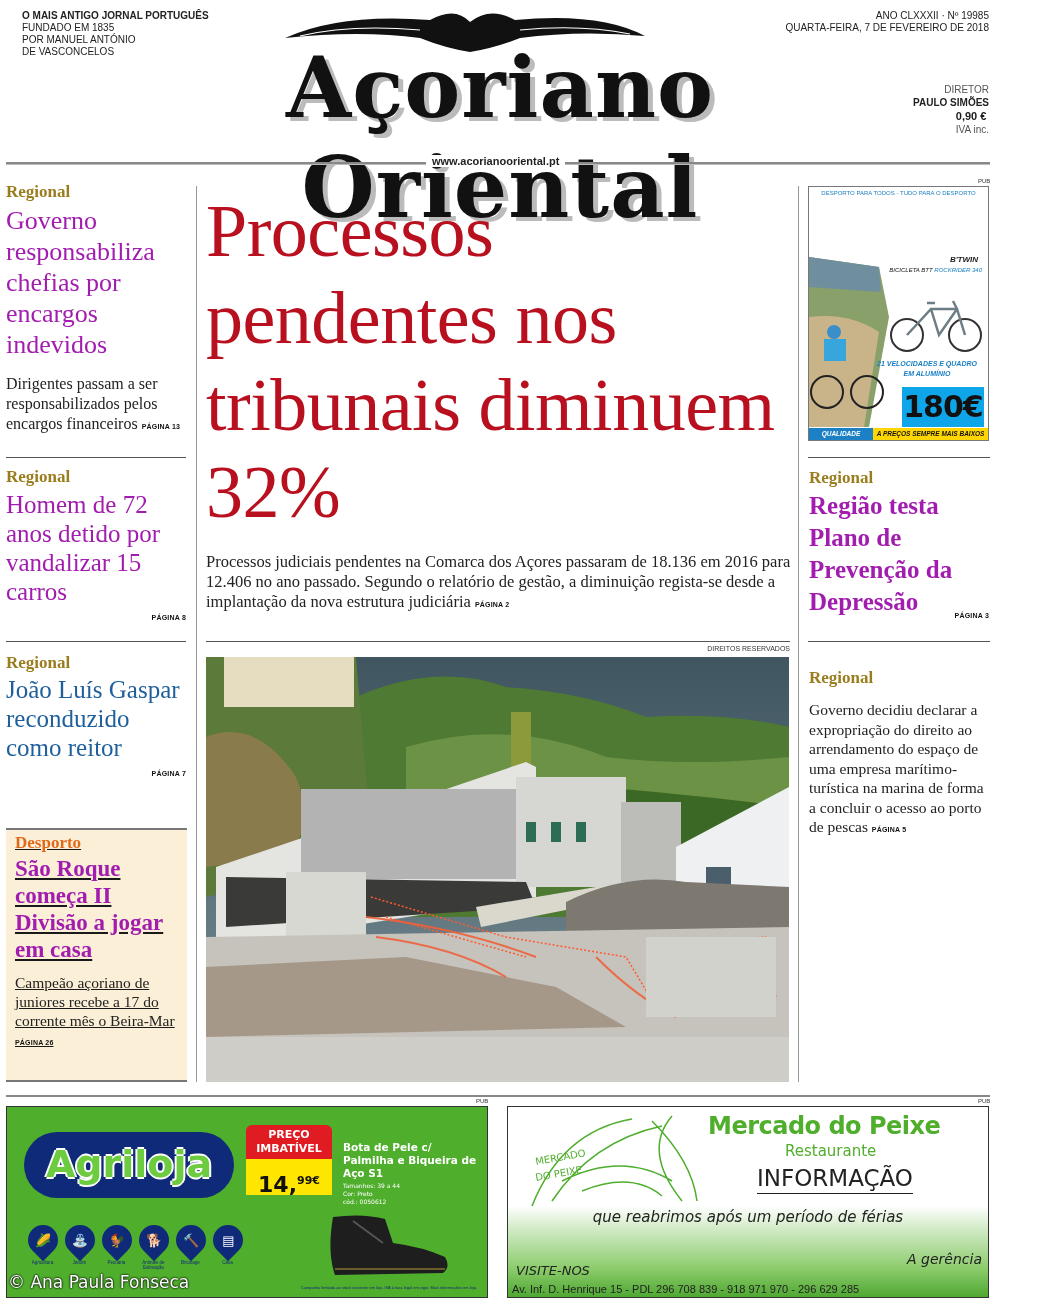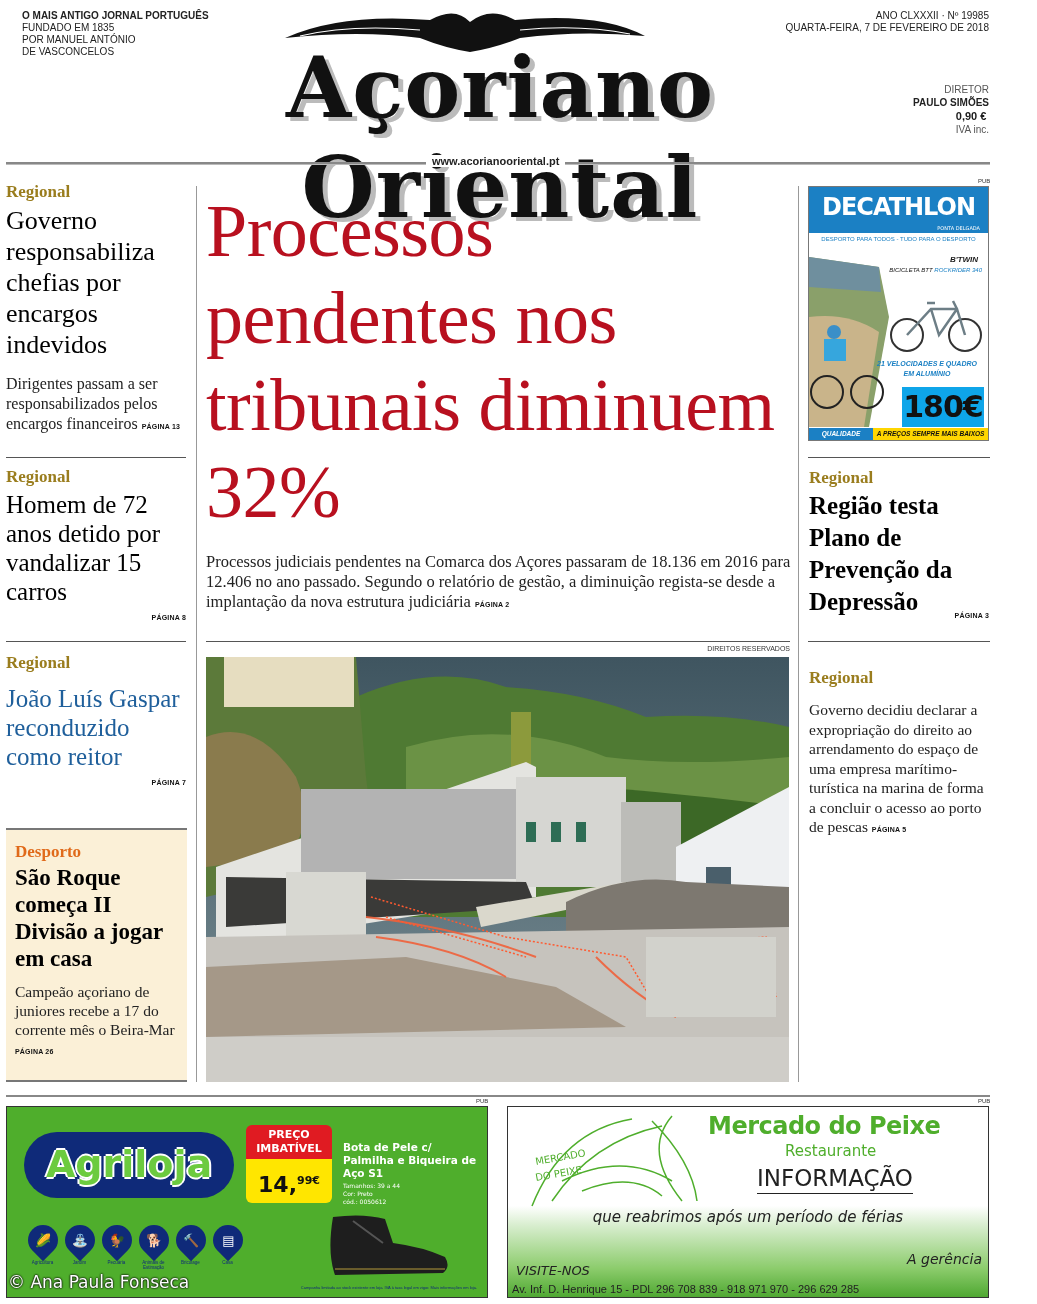--- a/index.html
+++ b/index.html
@@ -15,21 +15,21 @@
   .director { right: 48px; top: 83px; text-align: right; font-family: "Liberation Sans", sans-serif; font-size: 10px; line-height: 13px; color: #222; }
   .price { right: 48px; top: 110px; text-align: left; font-family: Liberation Sans, sans-serif; font-size: 10px; line-height: 13px; }
   .price .p { font-weight: bold; font-size: 11px; }
   .rule-top { left: 6px; top: 162px; width: 984px; height: 3px; border-top: 2px solid #888; border-bottom: 1px solid #bbb; }
   .url { left: 426px; top: 155px; padding: 0 6px; background: #fff; font-family: "Liberation Sans", sans-serif; font-size: 11px; font-weight: bold; color: #222; }
 
   
   .vline { width: 1px; background: #999; }
   .kicker { font-family: "Liberation Serif", serif; font-weight: bold; font-size: 17px; color: #9a7d1e; }
   .kicker.orange { color: #e06a1a; }
-  .hl { font-family: "Liberation Serif", serif; font-size: 26px; line-height: 31px; color: #000000; }
+  .hl { font-family: "Liberation Serif", serif; font-size: 26px; line-height: 31px; color: #a21caf; }
   .hl.blue { color: #1f5f9b; }
   .hl.bold { font-weight: bold; }
   .dek { font-family: "Liberation Serif", serif; font-size: 16px; line-height: 20px; color: #222; }
   .pg { font-family: "Liberation Sans", sans-serif; font-weight: bold; font-size: 7px; letter-spacing: 0.2px; color: #111; }
   .hrule { height: 1px; background: #555; }
 
   .main-hl { left: 206px; top: 188px; width: 590px; font-family: "Liberation Serif", serif; font-size: 74px; line-height: 87px; color: #b8101f; letter-spacing: -0.5px; }
   .main-dek { left: 206px; top: 552px; width: 590px; font-family: "Liberation Serif", serif; font-size: 16.5px; line-height: 20px; color: #222; }
 
   .credit { left: 640px; top: 645px; width: 150px; text-align: right; font-family: "Liberation Sans", sans-serif; font-size: 7px; color: #333; }
@@ -44,28 +44,28 @@
   .deca-model { position: absolute; right: 6px; top: 80px; font-family: "Liberation Sans", sans-serif; font-style: italic; font-size: 6px; }
   .deca-model span { color: #1b80c4; }
   .deca-feat { position: absolute; right: 6px; top: 172px; width: 110px; text-align: center; font-family: "Liberation Sans", sans-serif; font-style: italic; font-weight: bold; font-size: 7px; line-height: 10px; color: #1b80c4; }
   .deca-price { position: absolute; right: 4px; top: 200px; width: 82px; height: 40px; background: #0ea5e9; text-align: center; font-family: "DejaVu Sans", sans-serif; font-weight: bold; font-size: 30px; line-height: 40px; color: #111; letter-spacing: -1px; }
   .deca-foot { position: absolute; left: 0; bottom: 0; width: 100%; height: 12px; display: flex; font-family: "Liberation Sans", sans-serif; font-style: italic; font-weight: bold; font-size: 6.5px; line-height: 12px; }
   .deca-foot .q { background: #1b80c4; color: #fff; width: 64px; text-align: center; }
   .deca-foot .r { background: #ffd600; color: #111; flex: 1; text-align: center; }
   .pub { font-family: "Liberation Sans", sans-serif; font-size: 6px; color: #333; }
 
   
-  .sport { left: 6px; top: 828px; width: 181px; height: 254px; background: #fbf0d7; border-top: 2px solid #777; border-bottom: 2px solid #777; padding: 12px 10px 0 9px; }
+  .sport { left: 6px; top: 828px; width: 181px; height: 254px; background: #fbf0d7; border-top: 2px solid #777; border-bottom: 2px solid #777; padding: 3px 10px 0 9px; text-decoration: underline; }
 
   
   .agri { left: 6px; top: 1106px; width: 482px; height: 192px; background: #4fae2c; border: 1px solid #333; overflow: hidden; }
   .agri-logo { position: absolute; left: 17px; top: 25px; width: 210px; height: 66px; border-radius: 33px; background: #0f2a79; color: #6ccb3f; text-align: center; font-family: "DejaVu Sans", sans-serif; font-weight: bold; font-size: 38px; line-height: 64px; text-shadow: 2px 0 0 #fff, -2px 0 0 #fff, 0 2px 0 #fff, 0 -2px 0 #fff; }
   .agri-badge { position: absolute; left: 239px; top: 18px; width: 86px; height: 78px; border-radius: 6px; overflow: hidden; }
   .agri-badge .t { height: 34px; background: #e01b22; color: #fff; text-align: center; font-family: "DejaVu Sans", sans-serif; font-weight: bold; font-size: 11px; line-height: 14px; padding-top: 3px; }
-  .agri-badge .b { height: 44px; background: #ffe600; color: #111; text-align: center; font-family: "DejaVu Sans", sans-serif; font-weight: bold; font-size: 22px; line-height: 44px; }
+  .agri-badge .b { height: 36px; background: #ffe600; color: #111; text-align: center; font-family: "DejaVu Sans", sans-serif; font-weight: bold; font-size: 22px; line-height: 44px; }
   .agri-badge .b sup { font-size: 11px; }
   .agri-prod { position: absolute; left: 336px; top: 34px; color: #fff; font-family: "DejaVu Sans", sans-serif; }
   .agri-prod .n { font-weight: bold; font-size: 10.5px; line-height: 13px; }
   .agri-prod .d { font-size: 6px; line-height: 8px; margin-top: 2px; }
   .agri-icons { position: absolute; left: 20px; top: 118px; display: flex; gap: 6px; }
   .agri-ic { width: 31px; text-align: center; }
   .agri-ic .pin { width: 30px; height: 30px; border-radius: 50% 50% 50% 0; transform: rotate(-45deg); background: #0f2a79; margin: 0 auto; display: flex; align-items: center; justify-content: center; }
   .agri-ic .pin span { transform: rotate(45deg); color: #fff; font-size: 13px; font-family: "DejaVu Sans", sans-serif; }
   .agri-ic .lbl { font-family: "Liberation Sans", sans-serif; font-size: 4.5px; color: #0f2a79; margin-top: 5px; line-height: 5px; }
   .agri-boot { position: absolute; left: 316px; top: 106px; width: 130px; height: 64px; }
@@ -131,21 +131,21 @@
 
 <div class="abs" style="left:6px; top:467px; width:182px;">
   <div class="kicker">Regional</div>
   <div class="hl" style="margin-top:3px; font-size:25px; line-height:29px;">Homem de 72 anos detido por vandalizar 15 carros</div>
   <div class="pg" style="text-align:right; margin-top:8px; padding-right:2px;">PÁGINA 8</div>
 </div>
 <div class="abs hrule" style="left:6px; top:641px; width:180px;"></div>
 
 <div class="abs" style="left:6px; top:653px; width:182px;">
   <div class="kicker">Regional</div>
-  <div class="hl blue" style="margin-top:11px; font-size:25px; line-height:29px;">João Luís Gaspar reconduzido como reitor</div>
+  <div class="hl blue" style="margin-top:2px; font-size:25px; line-height:29px;">João Luís Gaspar reconduzido como reitor</div>
   <div class="pg" style="text-align:right; margin-top:8px; padding-right:2px;">PÁGINA 7</div>
 </div>
 
 <div class="abs sport">
   <div class="kicker orange">Desporto</div>
   <div class="hl bold" style="font-size:23px; line-height:27px; margin-top:2px;">São Roque começa II Divisão a jogar em casa</div>
   <div class="dek" style="margin-top:10px; font-size:15.5px; line-height:19px;">
     <span>Campeão açoriano de juniores recebe a 17 do corrente mês o Beira-Mar</span>
     <span class="pg">PÁGINA 26</span>
   </div>
@@ -192,24 +192,20 @@
     <path d="M0 310 L200 300 L350 330 L420 370 L0 380 Z" fill="#a59888"></path>
     <path d="M160 260 Q250 270 330 300 M170 280 Q250 290 300 320 M390 300 Q430 340 470 360" stroke="#f0603a" stroke-width="2" fill="none" opacity="0.9"></path>
     <path d="M165 240 L300 280 L420 300 L450 350 M180 260 L320 300 M440 290 L560 280 L570 340" stroke="#ff5a30" stroke-width="1.5" stroke-dasharray="2 2" fill="none"></path>
     <rect x="440" y="280" width="130" height="80" fill="#d2d2cc"></rect>
     <rect x="0" y="380" width="583" height="45" fill="#cfcdc8"></rect>
   </svg>
 </div>
 
 <div class="abs pub" style="left:978px; top:178px;">PUB</div>
 <div class="abs deca">
-  <div class="deca-head">
-    <span>DECATHLON</span>
-    <small>PONTA DELGADA</small>
-  </div>
   <div class="deca-tag">DESPORTO PARA TODOS - TUDO PARA O DESPORTO</div>
   <svg style="position:absolute; left:0; top:70px;" width="181" height="170" viewBox="0 0 181 170">
     <path d="M0 0 L70 10 L80 60 L60 170 L0 170 Z" fill="#8aa06a"></path>
     <path d="M0 0 L70 10 L72 35 L0 30 Z" fill="#6f8f9e"></path>
     <path d="M0 60 Q40 55 70 75 L55 170 L0 170 Z" fill="#c9b48a"></path>
     <circle cx="25" cy="75" r="7" fill="#3a8fc8"></circle>
     <rect x="15" y="82" width="22" height="22" fill="#36a6dd"></rect>
     <circle cx="18" cy="135" r="16" fill="none" stroke="#222" stroke-width="2"></circle>
     <circle cx="58" cy="135" r="16" fill="none" stroke="#222" stroke-width="2"></circle>
     <g transform="translate(82,40)">

